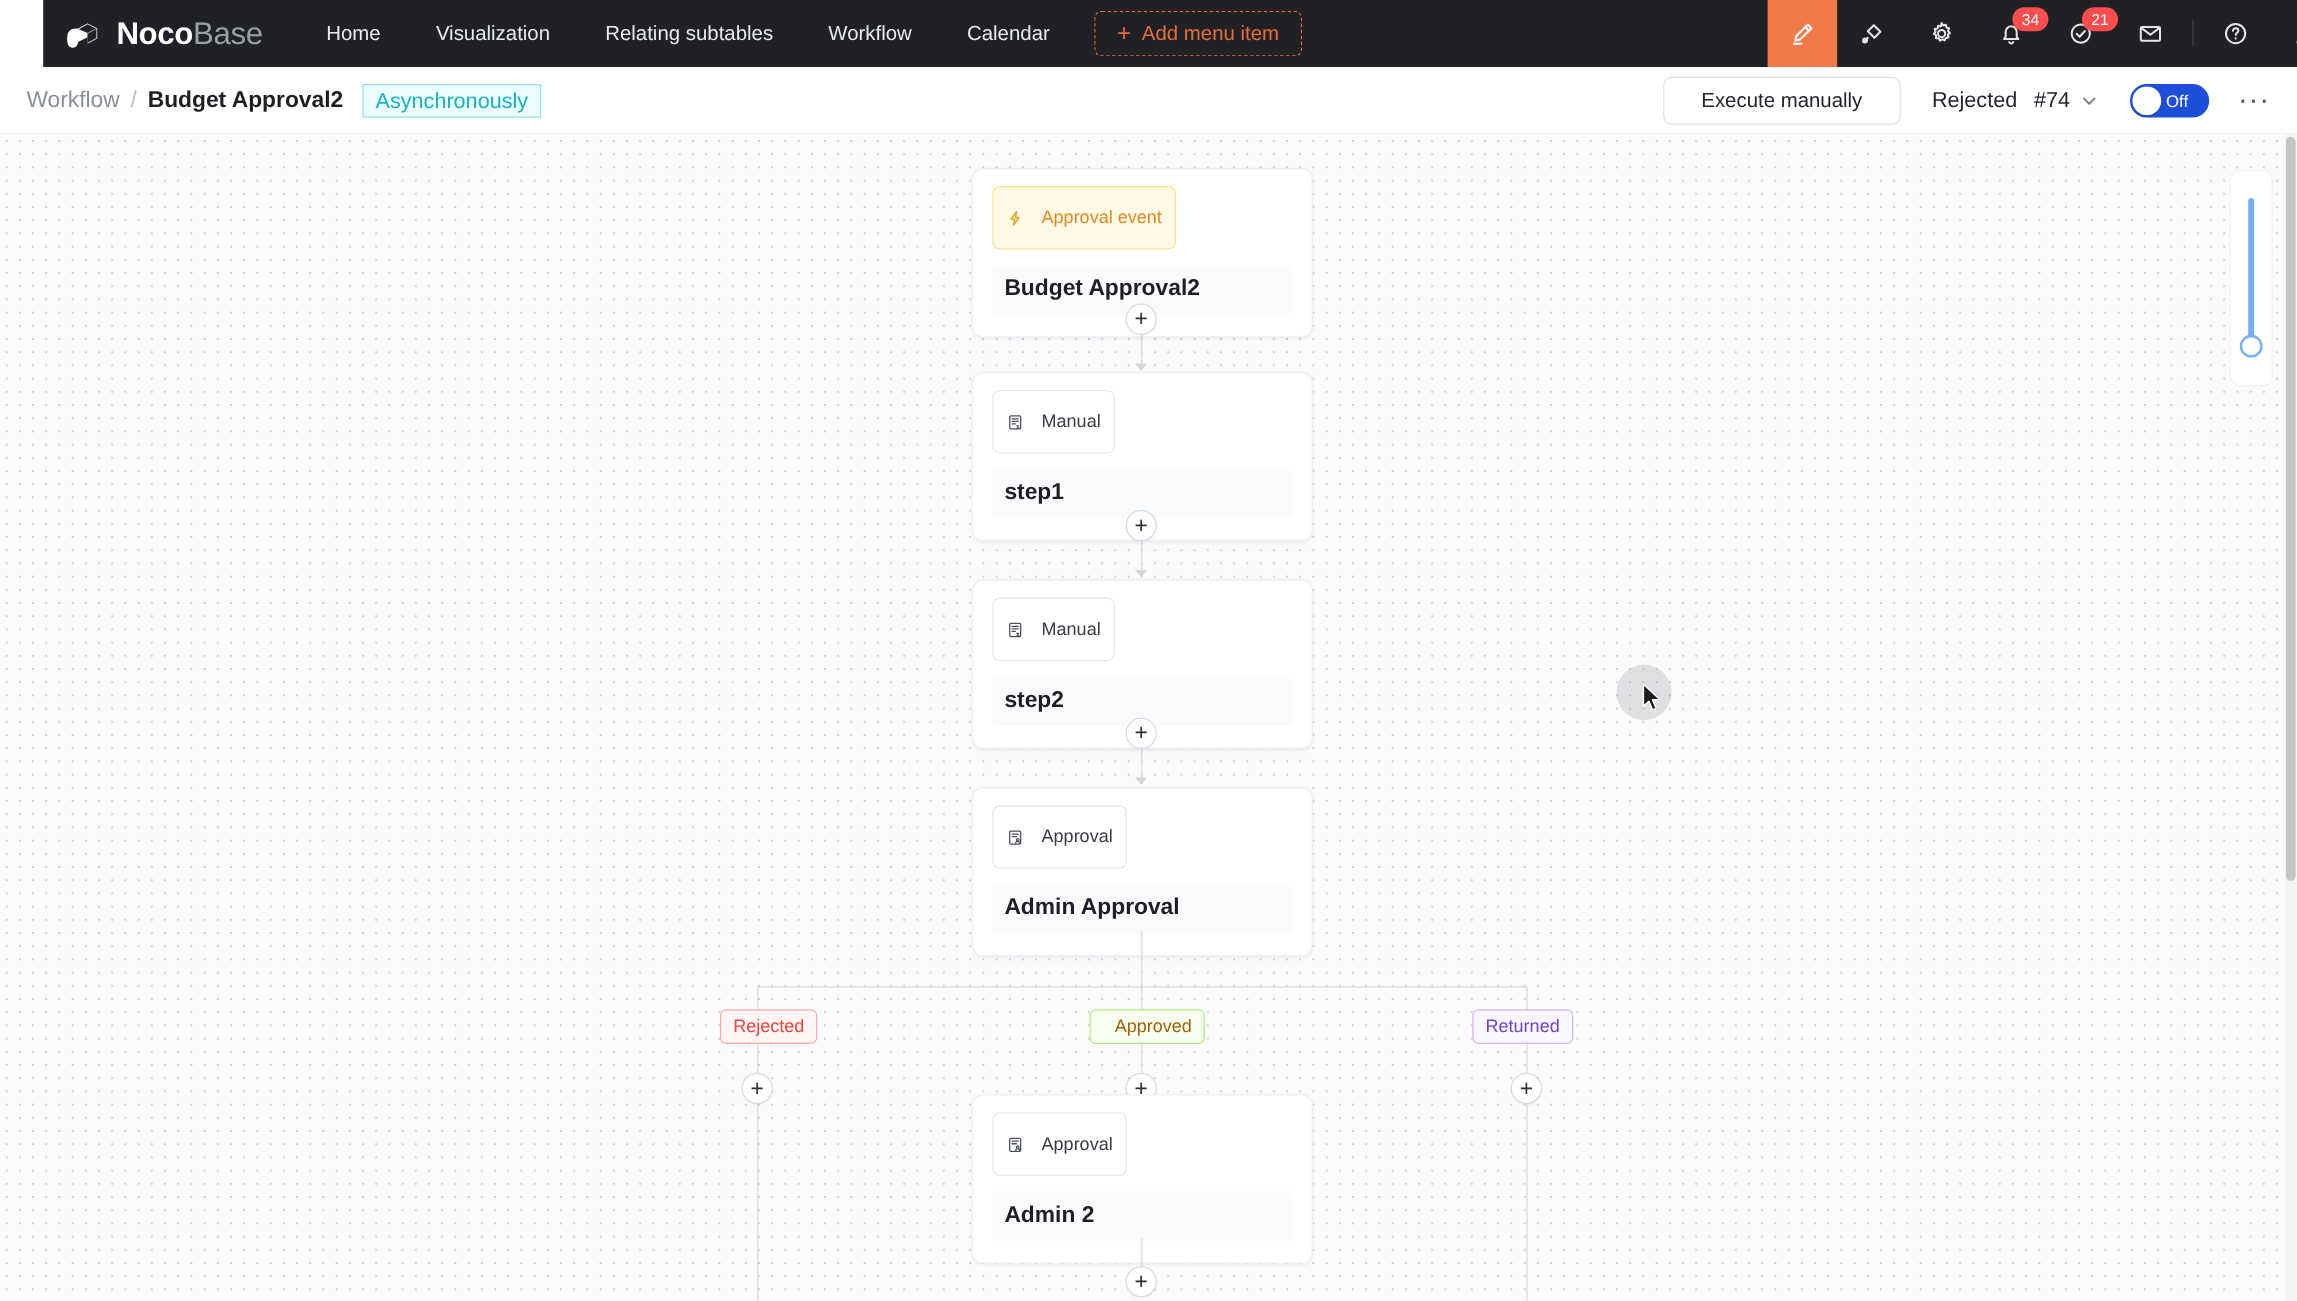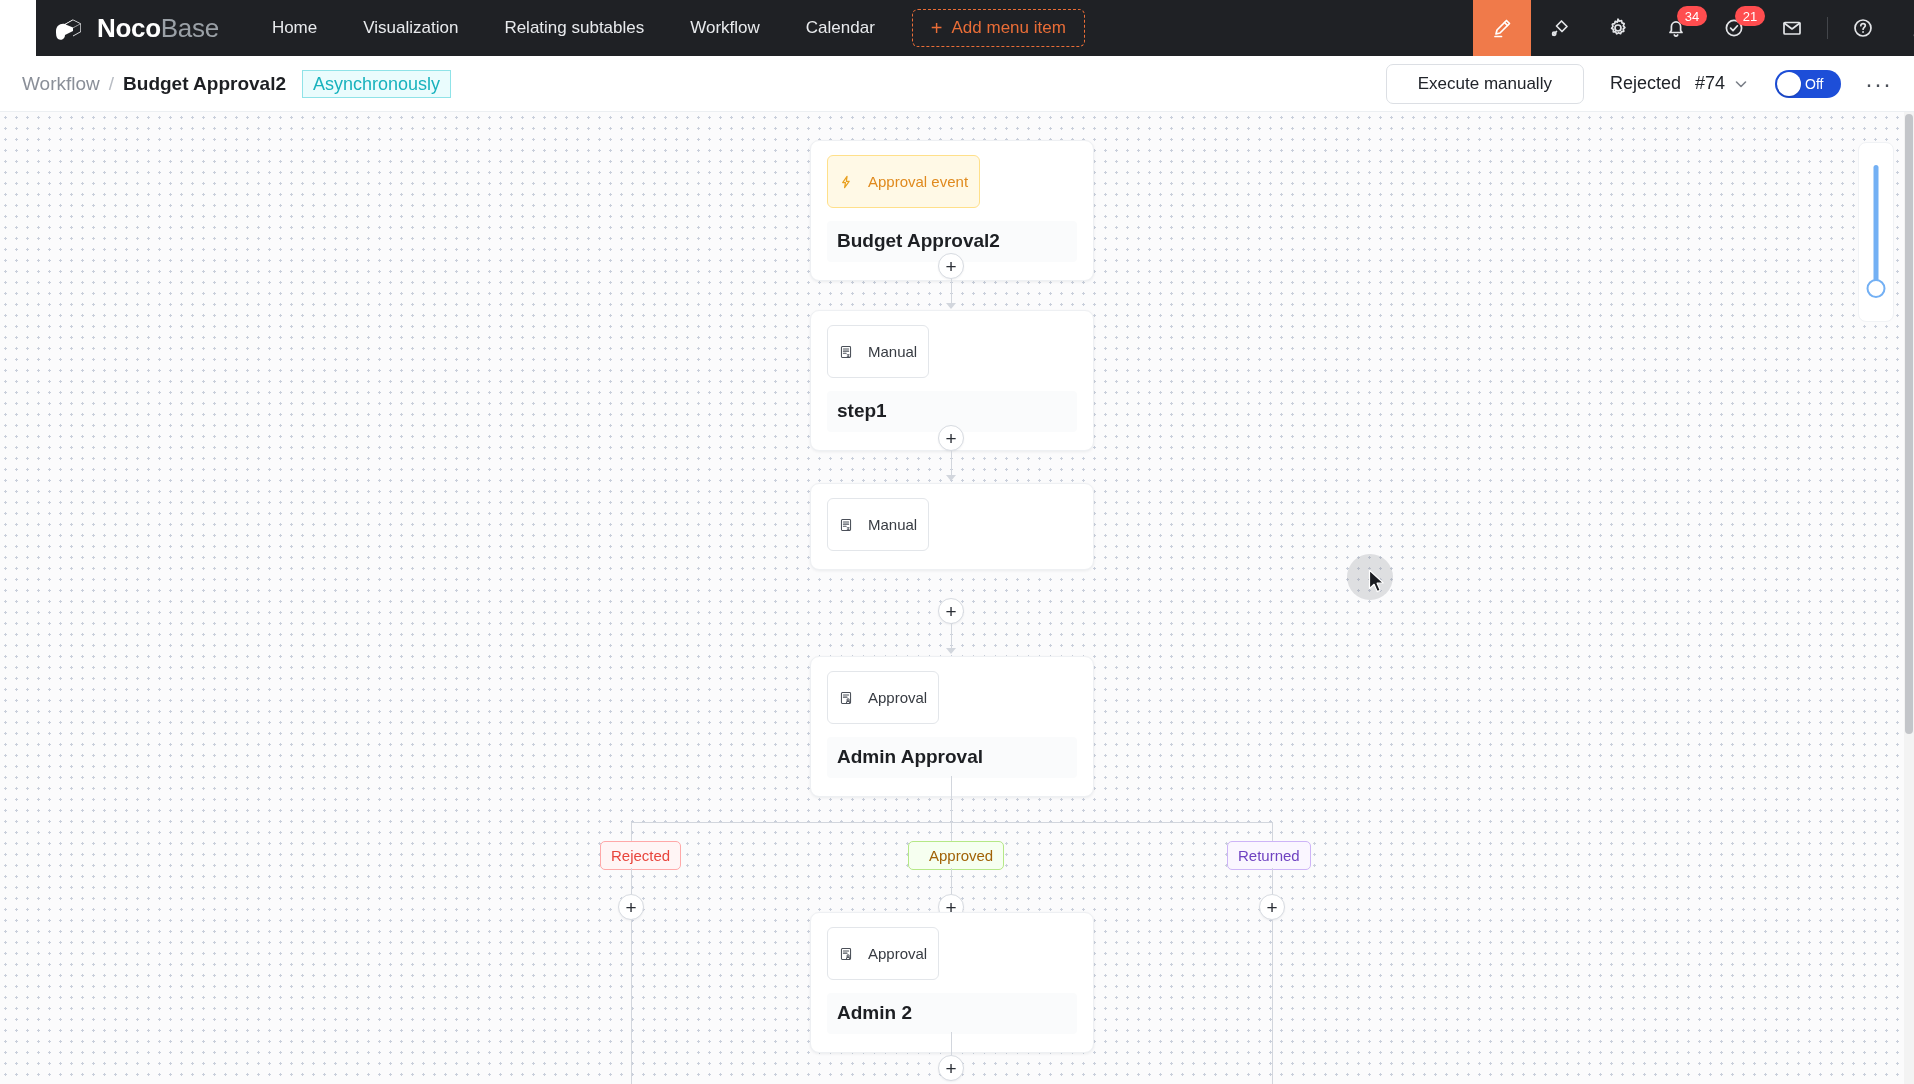--- a/index.html
+++ b/index.html
@@ -334,20 +334,21 @@
 
   <div class="node" style="left:810px; top:371px;">
     <div class="node-type default">
       <svg width="14" height="14" viewBox="0 0 16 16" fill="none" stroke="#4b5059" stroke-width="1.2" stroke-linejoin="round" stroke-linecap="round">
         <rect x="2.8" y="1.8" width="10.4" height="12.4" rx="1"></rect>
         <path d="M5 4.6 L11 4.6 M5 7 L11 7 M5 9.4 L8.2 9.4"></path>
         <path d="M9.4 11.2 L11.6 11.2 M10.5 11.2 L10.5 13.4 M9.4 13.4 L11.6 13.4" stroke-width="1"></path>
       </svg>
       <span>Manual</span>
     </div>
+    <div class="node-title">step2</div>
   </div>
 
   <div class="vline" style="left:951px; top:491px; height:25px;"></div>
   <div class="plusbtn" style="left:938px; top:486px;">+</div>
   <div class="vline" style="left:951px; top:512px; height:29px;"></div>
   <div class="arrow" style="left:946px; top:536px;"></div>
 
   <div class="node" style="left:810px; top:544px;">
     <div class="node-type default">
       <svg width="14" height="14" viewBox="0 0 16 16" fill="none" stroke="#4b5059" stroke-width="1.2" stroke-linejoin="round" stroke-linecap="round">

